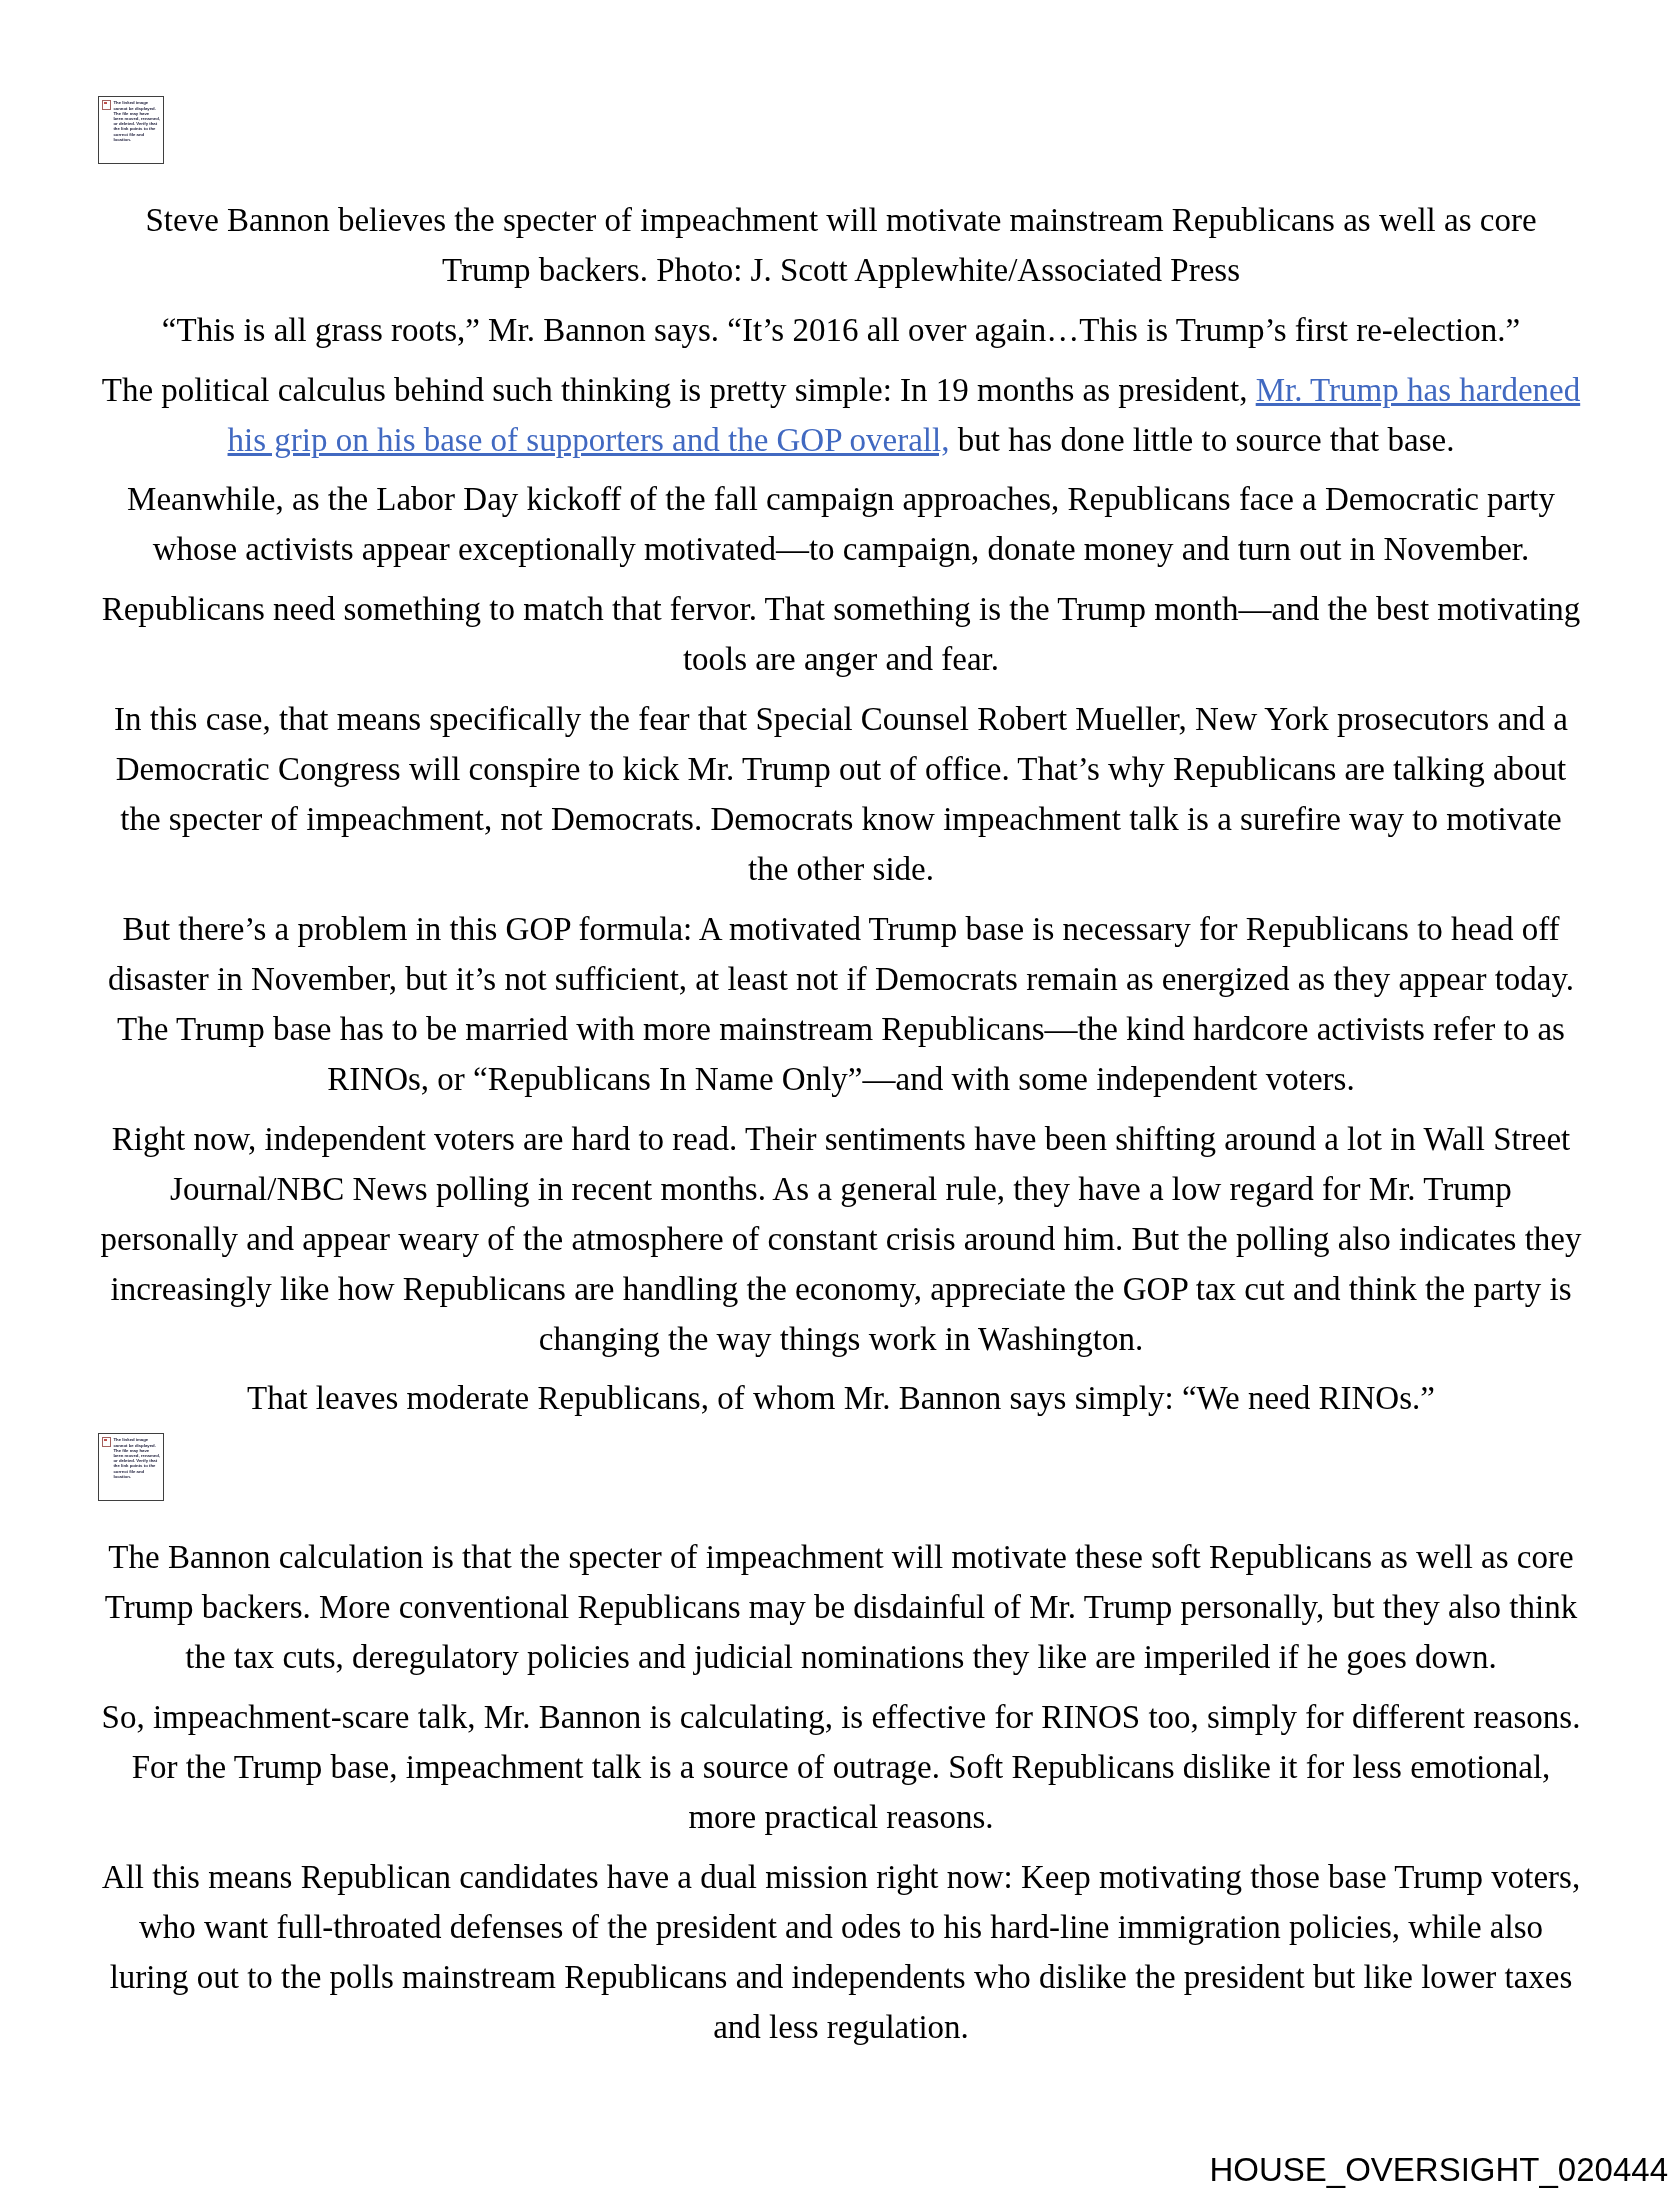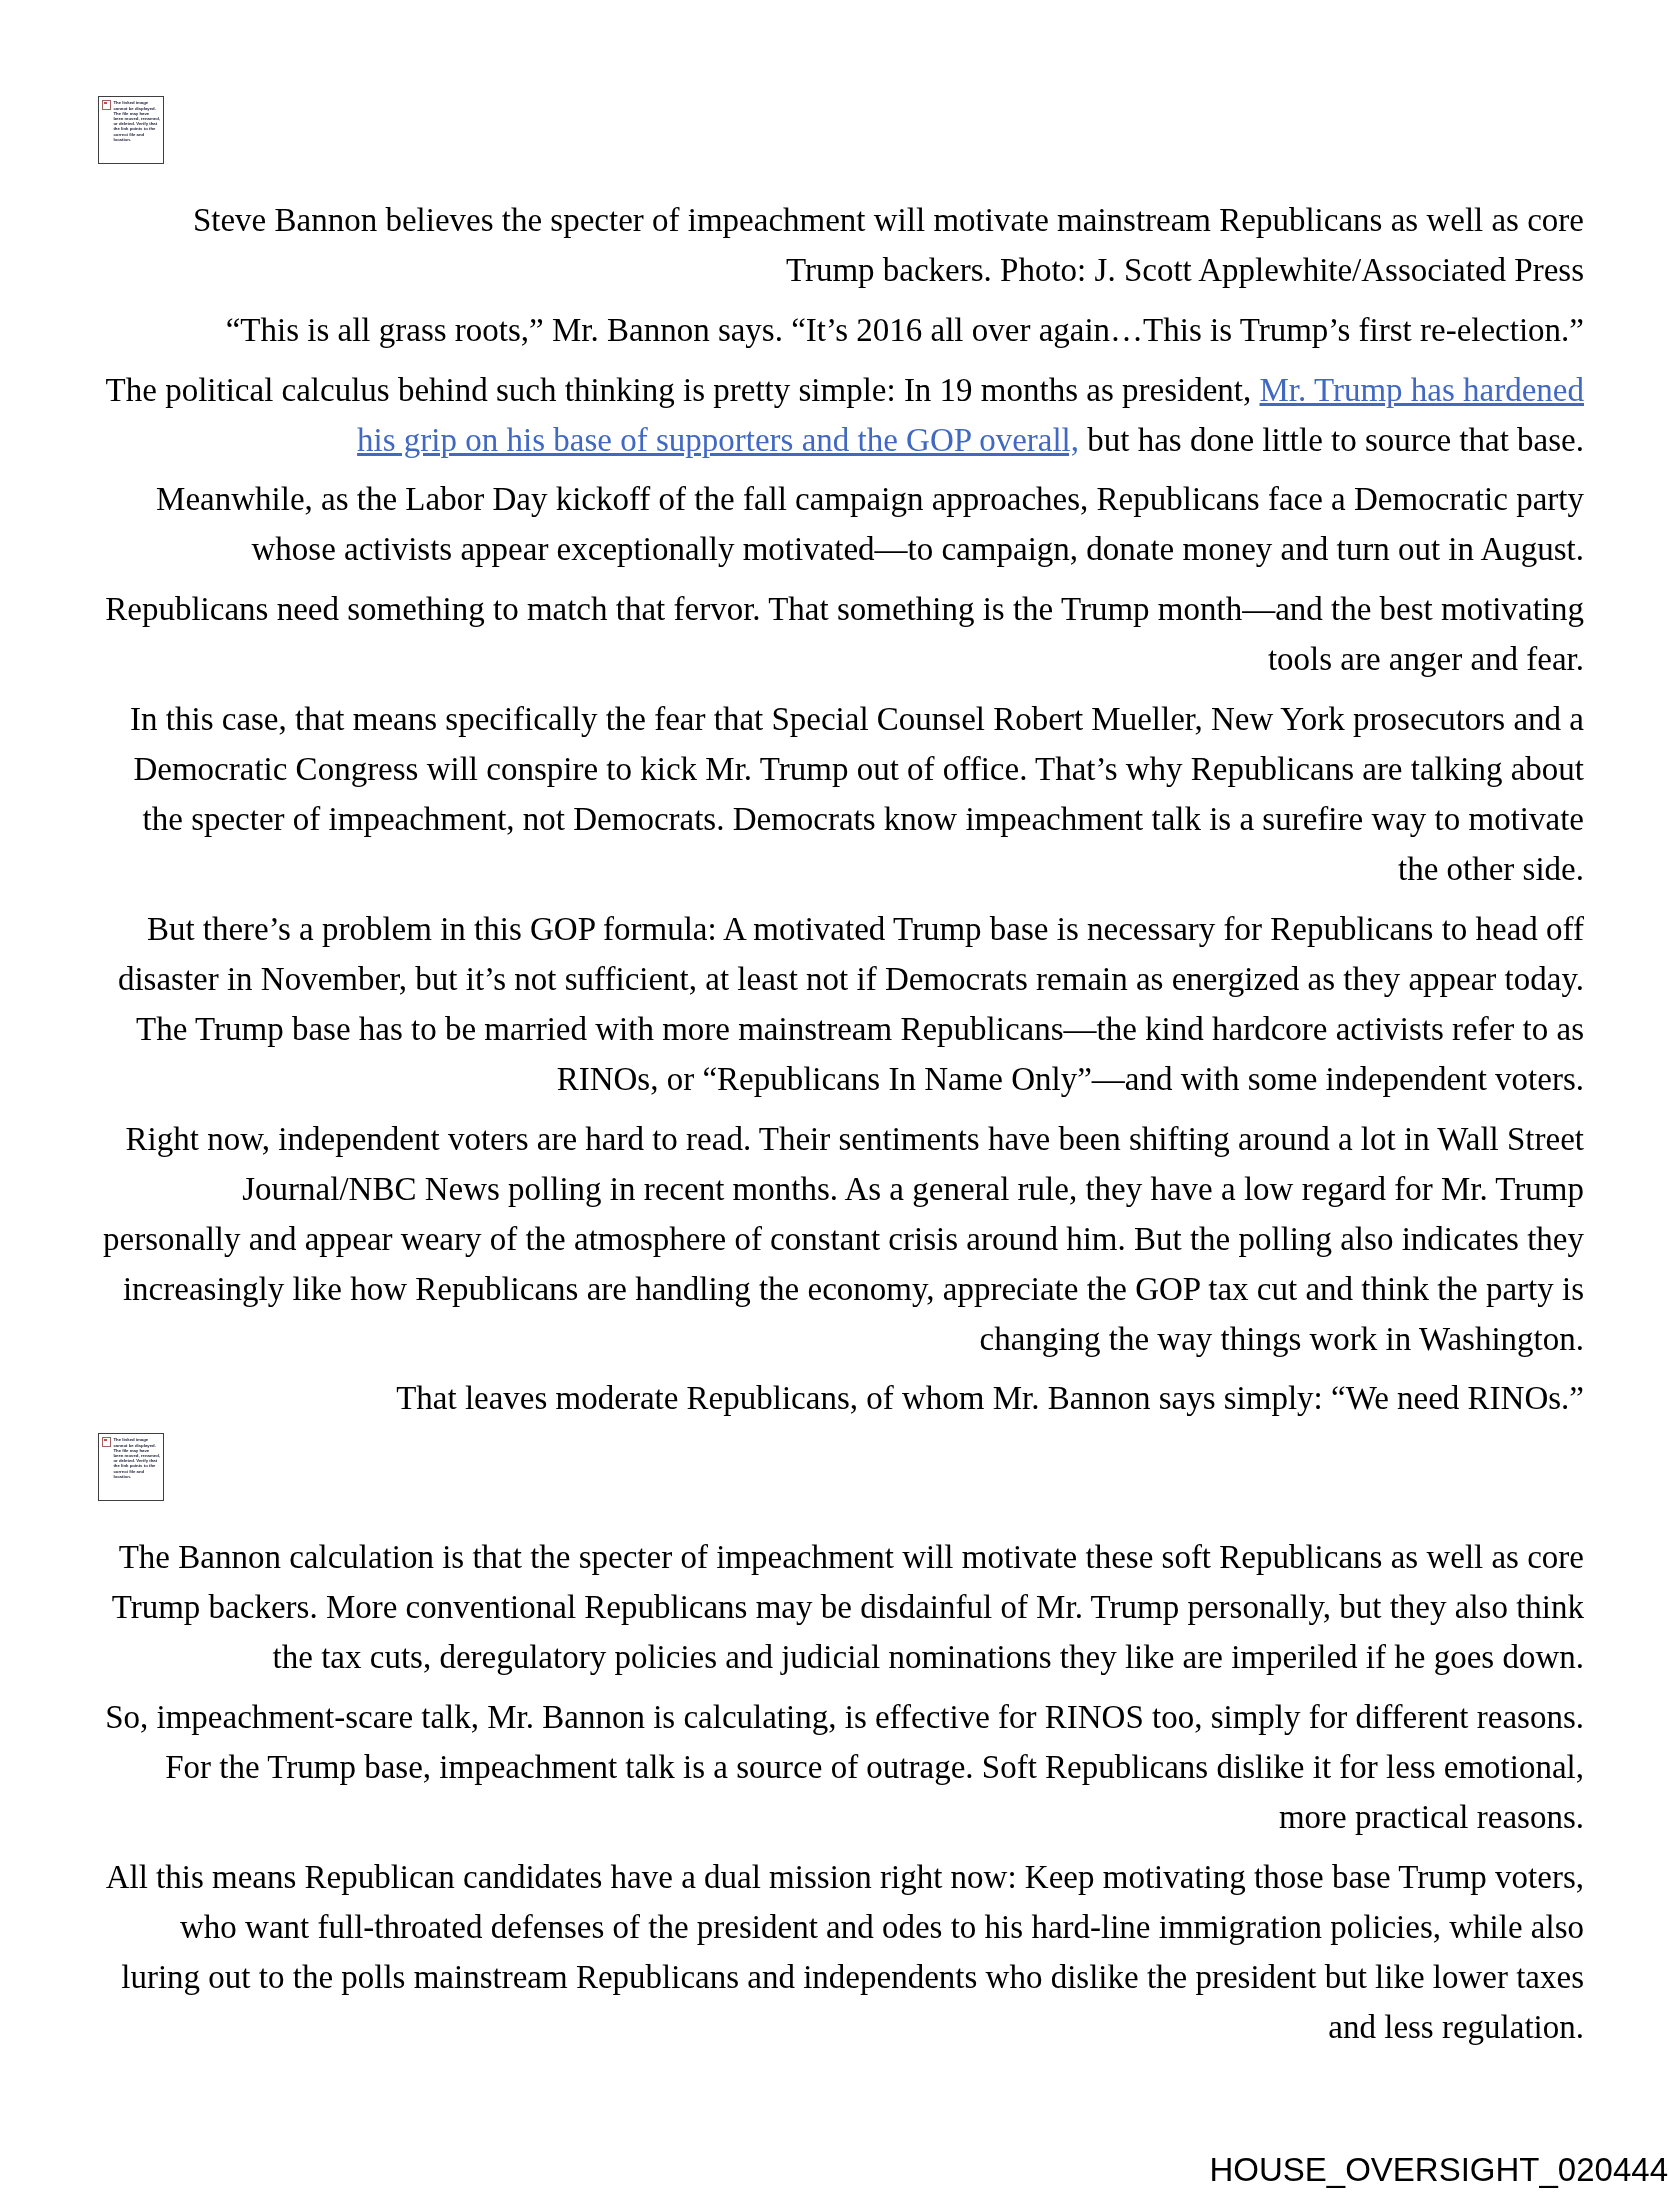--- a/index.html
+++ b/index.html
@@ -15,21 +15,21 @@
   .content {
     position: absolute;
     left: 98px;
     top: 96px;
     width: 1486px;
   }
   p.body {
     font-size: 33px;
     line-height: 50px;
     margin: 0 0 9.8px 0;
-    text-align: right;
+    text-align: center;
   }
   .img-placeholder {
     box-sizing: border-box;
     width: 66px;
     height: 68px;
     border: 0.7px solid #3f3f3f;
     background: #ffffff;
     padding: 3.3px 2.6px 2.6px 3.3px;
     display: flex;
     align-items: flex-start;
@@ -86,21 +86,21 @@
       <span class="ph-icon"></span>
       <span class="ph-text">The linked image cannot be displayed. The file may have been moved, renamed, or deleted. Verify that the link points to the correct file and location.</span>
     </div>
 
     <p class="body">Steve Bannon believes the specter of impeachment will motivate mainstream Republicans as well as core Trump backers. Photo: J. Scott Applewhite/Associated Press</p>
 
     <p class="body">“This is all grass roots,” Mr. Bannon says. “It’s 2016 all over again…This is Trump’s first re-election.”</p>
 
     <p class="body"><span>The political calculus behind such thinking is pretty simple: In 19 months as president, </span><a class="hyperlink">Mr. Trump has hardened his grip on his base of supporters and the GOP overall,</a><span> but has done little to source that base.</span></p>
 
-    <p class="body">Meanwhile, as the Labor Day kickoff of the fall campaign approaches, Republicans face a Democratic party whose activists appear exceptionally motivated—to campaign, donate money and turn out in August.</p>
+    <p class="body">Meanwhile, as the Labor Day kickoff of the fall campaign approaches, Republicans face a Democratic party whose activists appear exceptionally motivated—to campaign, donate money and turn out in November.</p>
     <p class="body">Republicans need something to match that fervor. That something is the Trump month—and the best motivating tools are anger and fear.</p>
     <p class="body">In this case, that means specifically the fear that Special Counsel Robert Mueller, New York prosecutors and a Democratic Congress will conspire to kick Mr. Trump out of office. That’s why Republicans are talking about the specter of impeachment, not Democrats. Democrats know impeachment talk is a surefire way to motivate the other side.</p>
     <p class="body">But there’s a problem in this GOP formula: A motivated Trump base is necessary for Republicans to head off disaster in November, but it’s not sufficient, at least not if Democrats remain as energized as they appear today. The Trump base has to be married with more mainstream Republicans—the kind hardcore activists refer to as RINOs, or “Republicans In Name Only”—and with some independent voters.</p>
     <p class="body">Right now, independent voters are hard to read. Their sentiments have been shifting around a lot in Wall Street Journal/NBC News polling in recent months. As a general rule, they have a low regard for Mr. Trump personally and appear weary of the atmosphere of constant crisis around him. But the polling also indicates they increasingly like how Republicans are handling the economy, appreciate the GOP tax cut and think the party is changing the way things work in Washington.</p>
     <p class="body">That leaves moderate Republicans, of whom Mr. Bannon says simply: “We need RINOs.”</p>
 
     <div class="img-placeholder">
       <span class="ph-icon"></span>
       <span class="ph-text">The linked image cannot be displayed. The file may have been moved, renamed, or deleted. Verify that the link points to the correct file and location.</span>
     </div>

